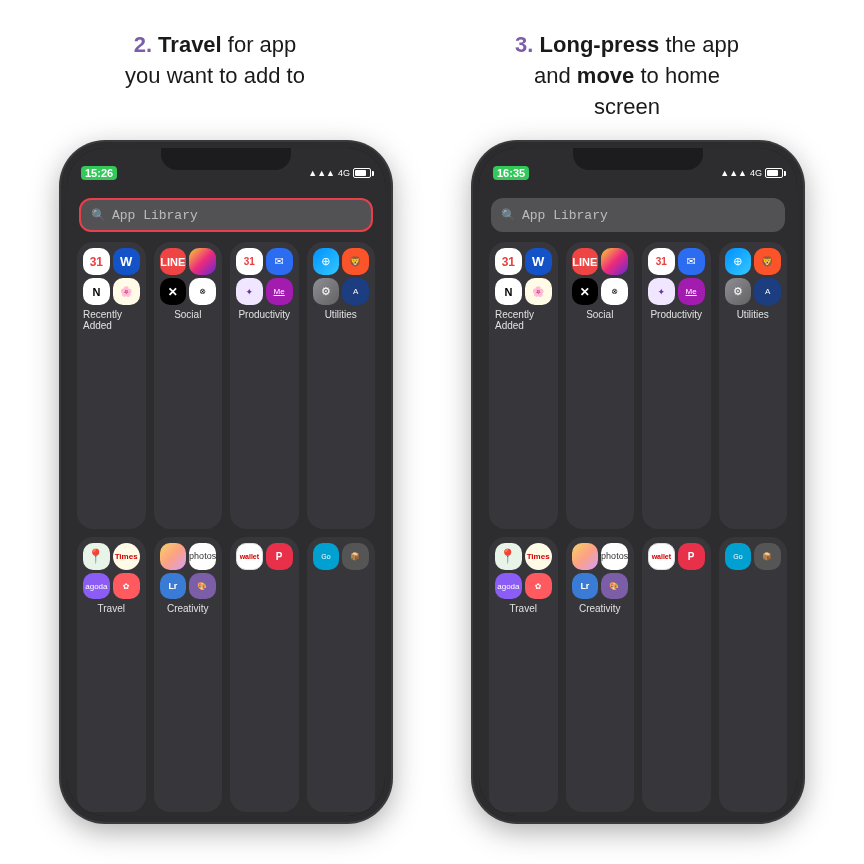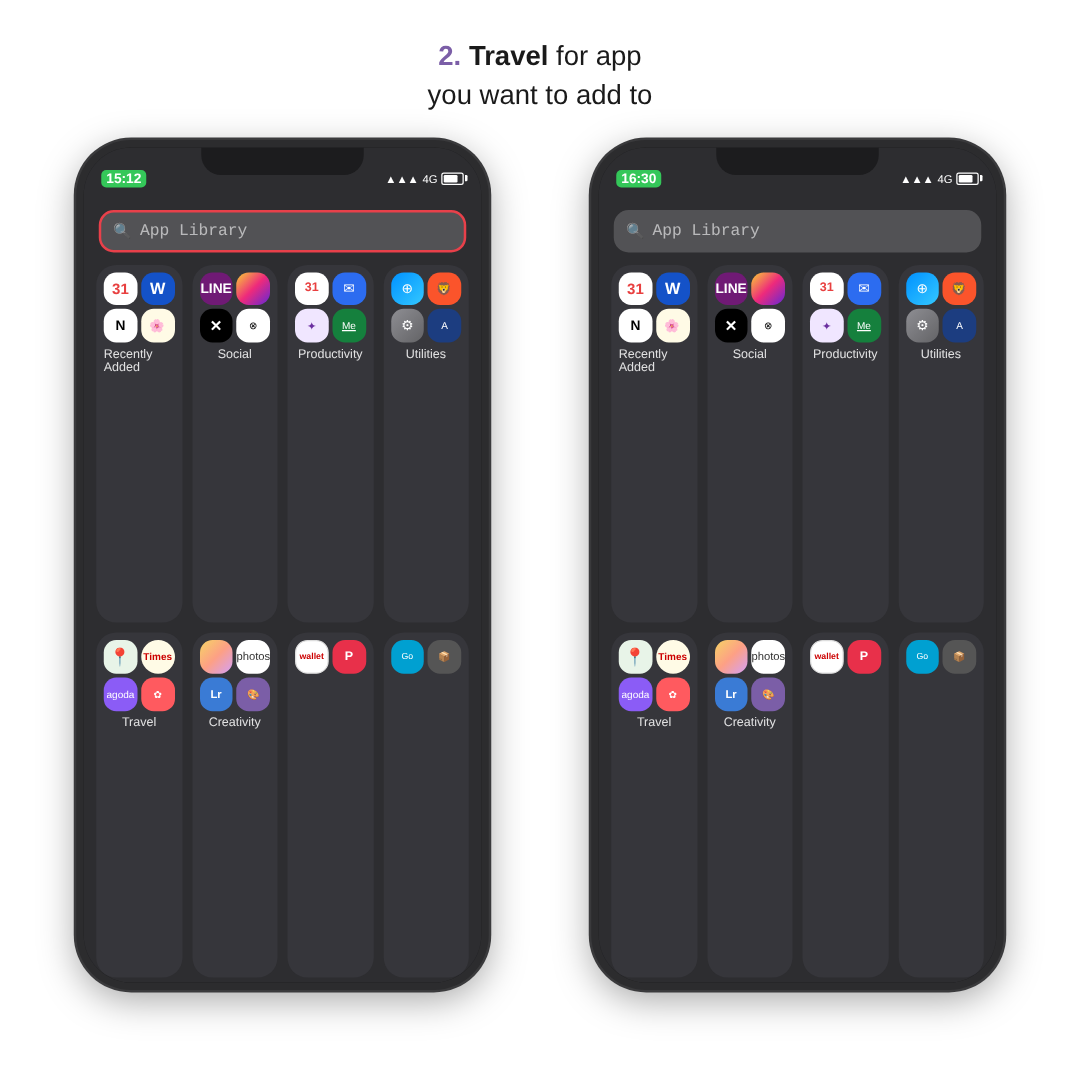--- a/index.html
+++ b/index.html
@@ -212,31 +212,31 @@
 
     .folder-label {
       font-size: 10px;
       color: #fff;
       opacity: 0.85;
     }
 
     
     .ic-calendar { background: #fff; color: #e84040; font-size: 12px; font-weight: 700; }
     .ic-word { background: #1452c8; color: #fff; font-size: 13px; font-weight: 900; }
-    .ic-line { background: #701a75; }
+    .ic-line { background: #ef4444; }
     .ic-instagram { background: linear-gradient(135deg, #f9ce34, #ee2a7b, #6228d7); }
     .ic-notion { background: #fff; color: #000; font-size: 11px; font-weight: 700; }
     .ic-star { background: #fffbe6; color: #f0b429; font-size: 10px; }
     .ic-x { background: #000; color: #fff; font-size: 12px; font-weight: 900; }
     .ic-cal2 { background: #fff; color: #e84040; font-size: 11px; font-weight: 700; }
     .ic-mail { background: #2c6cf0; color: #fff; font-size: 11px; }
     .ic-safari { background: linear-gradient(135deg, #0091ff, #34c8ff); color: #fff; font-size: 11px; }
     .ic-brave { background: #fb542b; color: #fff; font-size: 10px; }
     .ic-craft { background: #e8e0f7; color: #6b2fa0; font-size: 9px; }
-    .ic-me { background: #15803d; color: #fff; font-size: 8px; text-decoration: underline; }
+    .ic-me { background: #a21caf; color: #fff; font-size: 8px; text-decoration: underline; }
     .ic-settings { background: linear-gradient(135deg, #8e8e93, #636366); color: #fff; font-size: 11px; }
     .ic-altstore { background: #1c3d80; color: #fff; font-size: 8px; }
     .ic-misc { background: #555; color: #fff; font-size: 8px; }
     .ic-googlemaps { background: #fff; }
     .ic-times { background: #fffbe6; color: #c00; font-size: 9px; font-weight: 700; border-radius: 26px; }
     .ic-photos { background: linear-gradient(135deg, #f6d365, #fda085, #d4a0f7); }
     .ic-agoda { background: #8b5cf6; color: #fff; font-size: 8px; }
     .ic-airbnb { background: #ff5a5f; color: #fff; font-size: 8px; }
     .ic-lr { background: #3a7bd5; color: #fff; font-size: 9px; font-weight: 700; }
     .ic-purple { background: #7b5ea7; color: #fff; font-size: 8px; }
@@ -244,29 +244,32 @@
     .ic-paidy { background: #e8304a; color: #fff; font-size: 10px; font-weight: 700; }
     .ic-go { background: #00a0d1; color: #fff; font-size: 7px; }
   </style>
 </head>
 <body>
 
 <div class="instructions-row">
   <div class="instruction-block">
     <span class="step-num">2.</span><span class="bold"> Travel</span> for app<br>you want to add to
   </div>
+  <div class="instruction-block">
+    <span class="step-num">3.</span><span class="bold"> Long-press</span> the app<br>and <span class="bold">move</span> to home<br>screen
+  </div>
 </div>
 
 <div class="phones-row">
 
   <div class="phone">
     <div class="phone-inner">
       <div class="status-bar">
         <div class="notch"></div>
-        <span class="status-time">15:12</span>
+        <span class="status-time">15:26</span>
         <div class="status-right">
           <span class="signal-icon">▲▲▲</span>
           <span>4G</span>
           <span class="battery-box">
               <span class="battery-fill"></span>
             </span>
         </div>
       </div>
       <div class="screen-content">
         <div class="search-bar-wrap">
@@ -358,21 +361,21 @@
 
         </div>
       </div>
     </div>
   </div>
 
   <div class="phone">
     <div class="phone-inner">
       <div class="status-bar">
         <div class="notch"></div>
-        <span class="status-time">16:30</span>
+        <span class="status-time">16:35</span>
         <div class="status-right">
           <span class="signal-icon">▲▲▲</span>
           <span>4G</span>
           <span class="battery-box">
               <span class="battery-fill"></span>
             </span>
         </div>
       </div>
       <div class="screen-content">
         <div class="search-bar-wrap">

